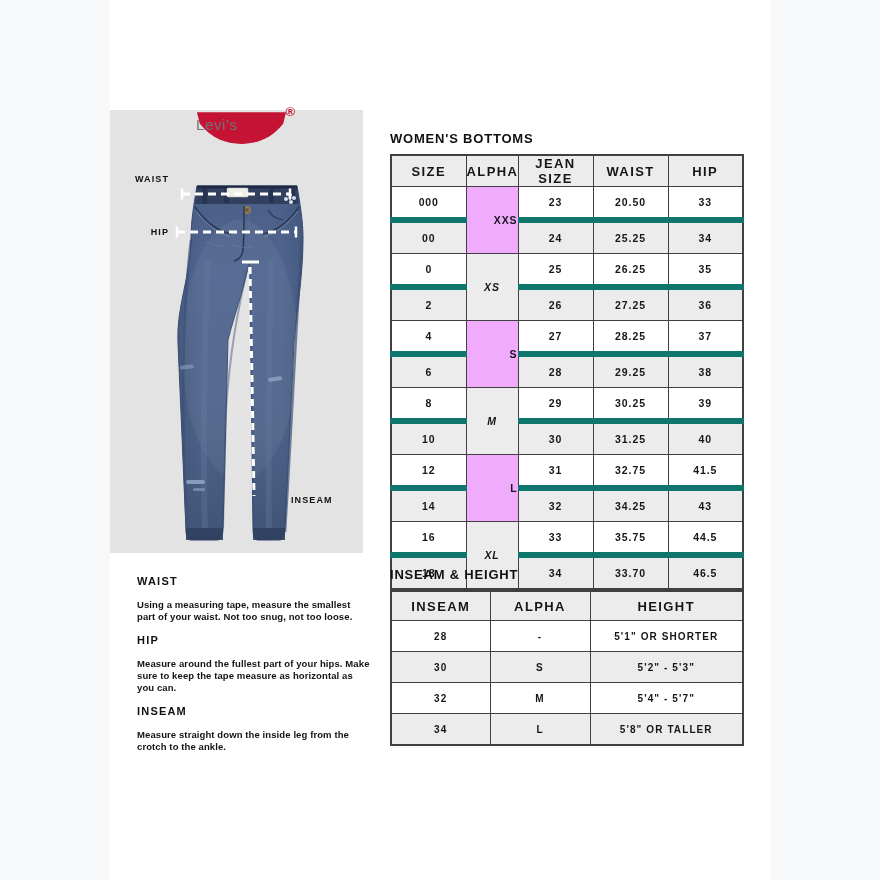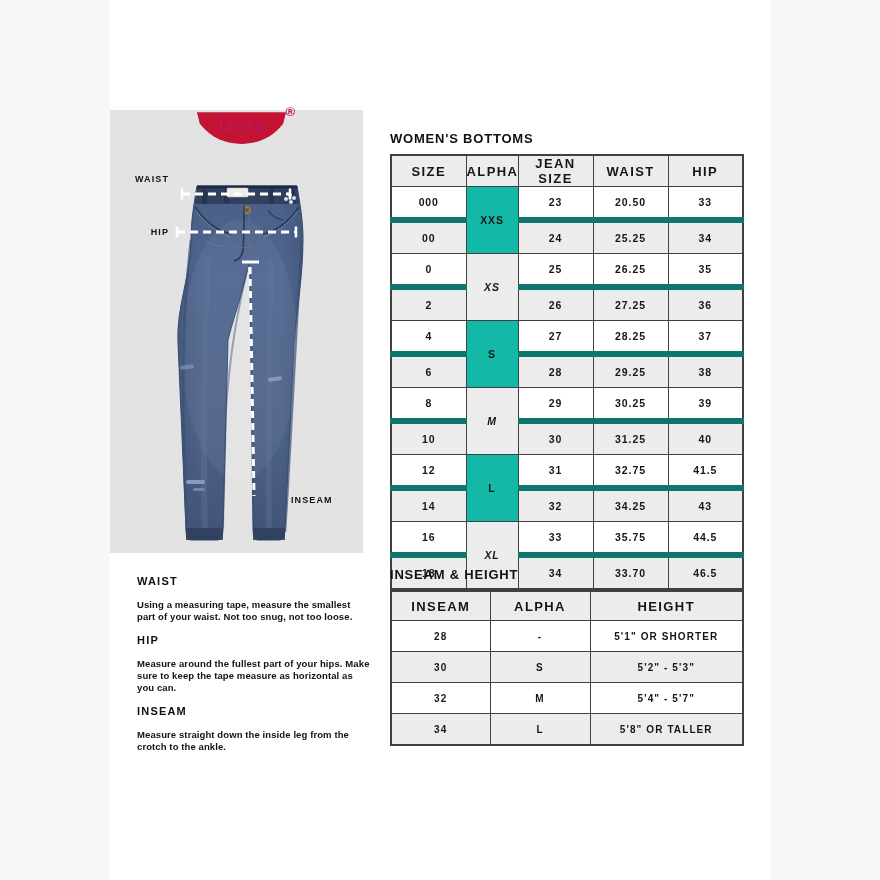--- a/index.html
+++ b/index.html
@@ -7,43 +7,43 @@
         font-family:"Liberation Sans","DejaVu Sans",sans-serif;color:#151515;}
   .band{position:absolute;top:0;height:880px;width:110px;background:#f7f8f9;}
   .band-left{left:0}
   .band-right{left:770px}
 
   
   .panel{position:absolute;left:110px;top:110px;width:253px;height:443px;background:#e3e3e4;}
   .jeans{position:absolute;left:0;top:0;width:253px;height:443px;}
   .logo{position:absolute;left:86px;top:2px;width:91px;height:36px;}
   .batwing{position:absolute;left:0;top:0;width:91px;height:36px;}
-  .logo-word{position:absolute;left:0;right:0;top:4px;text-align:center;color:#be185d;
-             font-weight:700;font-size:15px;letter-spacing:.6px;}
+  .logo-word{position:absolute;left:0;right:0;top:4px;color:#737373;
+             font-weight:400;font-size:15px;letter-spacing:.6px;}
   .logo-reg{position:absolute;right:-8px;top:-7px;color:#c41335;font-size:13px;font-weight:700;line-height:1;}
   .mlab{position:absolute;font-size:9px;font-weight:700;letter-spacing:1.1px;color:#101010;}
   .lab-waist{left:9px;top:64px;width:50px;text-align:right;}
   .lab-hip{left:29px;top:117px;width:30px;text-align:right;}
   .lab-inseam{left:181px;top:385px;}
 
   
   .ttl{position:absolute;margin:0;font-size:13px;font-weight:700;letter-spacing:.8px;color:#101010;text-align:center;}
   .ttl1{left:390px;top:131px;}
   .ttl2{left:390px;top:567px;}
 
   
   .szt{position:absolute;border-collapse:collapse;table-layout:fixed;background:#fff;}
   .szt th,.szt td{border:1px solid #404040;padding:0;text-align:center;vertical-align:middle;background:#fff;}
   .szt thead th{background:#ececec;font-size:13px;font-weight:700;letter-spacing:1.4px;color:#161616;}
   .szt td{font-size:10.5px;font-weight:700;letter-spacing:.9px;color:#161616;}
   .t1{left:390px;top:154px;width:352px;border:2px solid #404040;}
   .t1 th,.t1 td{height:30px;}
   .t1 .c0{width:75px}.t1 .c1{width:52px}.t1 .c2{width:75px}.t1 .c3{width:75px}.t1 .c4{width:75px}
   .t1 tr.rB td{background:#ececec;}
-  .t1 td.aW{background:#14b8a6;}
+  .t1 td.aW{background:#f0abfc;text-align:right;}
   .t1 td.aG{background:#ececec;font-style:italic;}
   .t1 tr.rA td:not([rowspan]){border-bottom:6px solid #0f766e;}
   .t2{left:390px;top:590px;width:352px;border:2px solid #404040;}
   .t2 th{height:28px;}
   .t2 td{height:30px;font-size:10px;letter-spacing:1.1px;}
   .t2 .d0{width:99px}.t2 .d1{width:100px}.t2 .d2{width:153px}
   .t2 tr.wB td{background:#ececec;}
 
   
   .guide{position:absolute;left:137px;top:575px;width:233px;}

